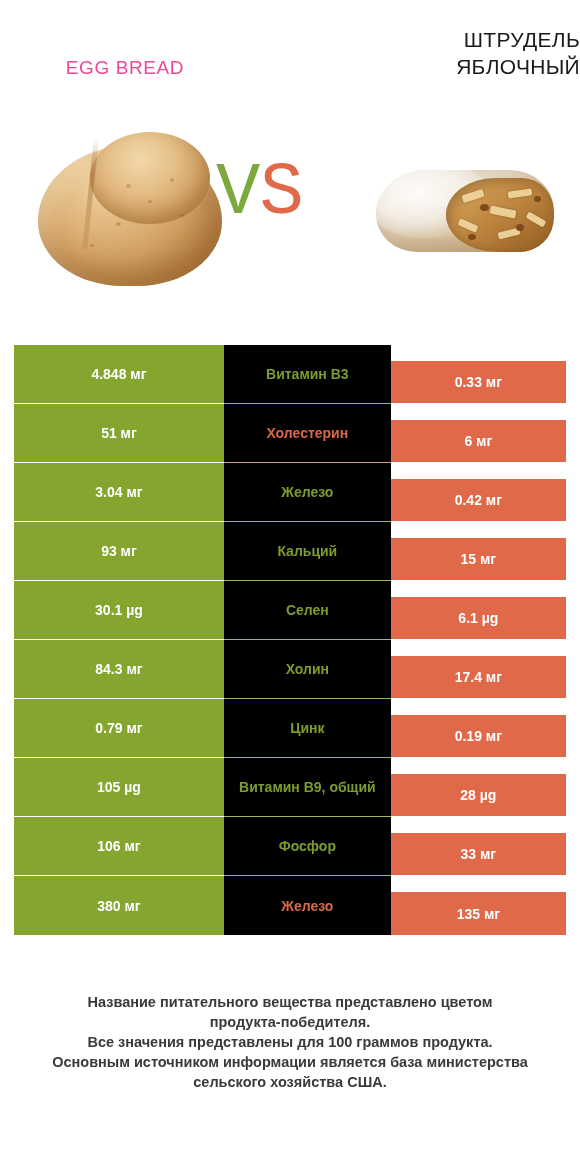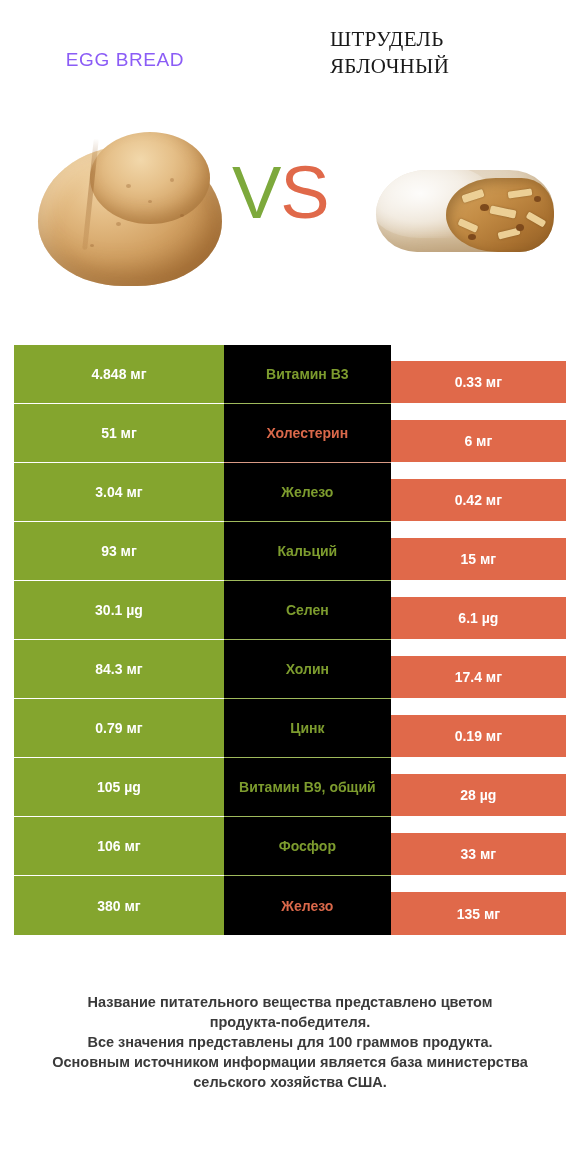--- a/index.html
+++ b/index.html
@@ -19,41 +19,40 @@
   .header {
     position: absolute;
     top: 0;
     left: 0;
     width: 580px;
     height: 110px;
   }
   .title-left {
     position: absolute;
     left: 0;
-    top: 48px;
+    top: 56px;
     width: 250px;
     text-align: center;
     font-size: 19px;
     font-weight: 400;
     letter-spacing: 0.6px;
-    color: #8b5cf6;
+    color: #ec4899;
     line-height: 24px;
   }
   .title-right {
     position: absolute;
     left: 330px;
     top: 26px;
     width: 250px;
-    text-align: left;
+    text-align: right;
     font-size: 21px;
     font-weight: 400;
     letter-spacing: 0.3px;
     color: #1a1a1a;
     line-height: 27px;
-    font-family: Liberation Serif, serif;
   }
   .title-right .ln { display: block; }
 
   
   .products {
     position: absolute;
     top: 108px;
     left: 0;
     width: 580px;
     height: 200px;
@@ -149,27 +148,27 @@
     box-shadow: 0 0 2px rgba(90,55,15,0.5);
   }
   .raisin {
     position: absolute;
     border-radius: 50%;
     background: #7e4a1c;
   }
 
   .vs {
     position: absolute;
-    left: 232px;
+    left: 216px;
     top: 48px;
     font-size: 74px;
     font-weight: 400;
     letter-spacing: -1px;
     line-height: 74px;
-    font-family: Liberation Sans, sans-serif;
+    font-family: Liberation Mono, monospace;
   }
   .vs .v { color: #7da93c; }
   .vs .s { color: #e0694a; }
 
   
   .table {
     position: absolute;
     left: 14px;
     top: 345px;
     width: 552px;

